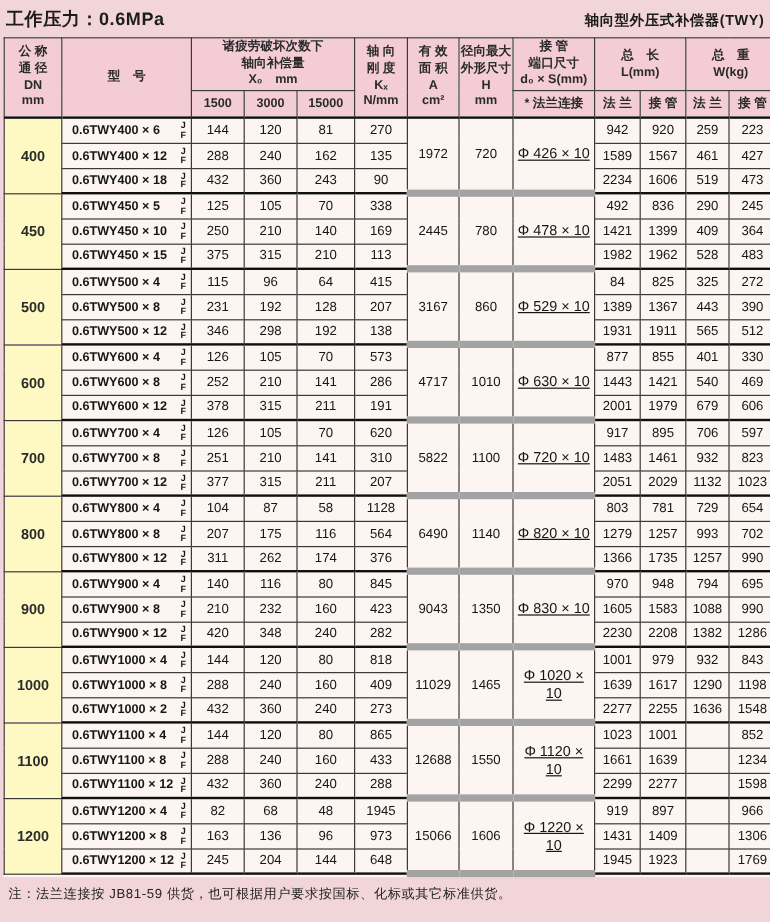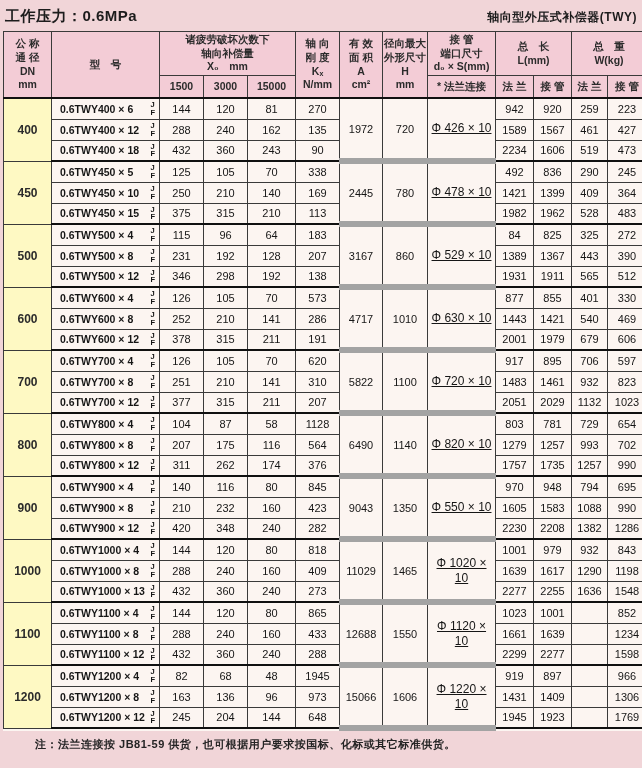--- a/index.html
+++ b/index.html
@@ -17,21 +17,21 @@
   thead tr.h2 th, thead th.deep{border-bottom:2px solid #101010;}
   tbody tr{height:21px;}
   tbody td{font-size:11px;color:#161616;vertical-align:middle;}
   td.dn{background:#fef9c3;font-size:12px;font-weight:bold;color:#2b2b2b;}
   td.model{text-align:left;font-size:10.5px;}
   td.model .cellwrap{display:flex;justify-content:space-between;align-items:center;padding:0 4px 0 8px;font-weight:bold;}
   .jf{display:inline-flex;flex-direction:column;font-size:7.5px;line-height:1;text-align:center;}
   td.d0s{white-space:pre-line;font-size:12px;line-height:1.25;text-decoration:underline;}
   tr.group-end td{border-bottom:2px solid #101010;}
   tbody td.span3{border-bottom:6px solid #a3a3a3;}
-  .note{font-size:11px;font-weight:bold;color:#242424;padding:6px 2px 0 4px;letter-spacing:.5px;margin-left:28px;}
+  .note{font-size:11px;font-weight:normal;color:#242424;padding:6px 2px 0 4px;letter-spacing:.5px;}
 </style>
 </head>
 <body>
 
 <div class="page">
   <div class="titlebar">
     <span class="title-left">工作压力：0.6MPa</span>
     <span class="title-right">轴向型外压式补偿器(TWY)</span>
   </div>
 
@@ -222,21 +222,21 @@
               <span>0.6TWY500 × 4</span>
               <span class="jf">
                 <span>J</span>
                 <span>F</span>
               </span>
             </span>
           </td>
           <td>115</td>
           <td>96</td>
           <td>64</td>
-          <td>183</td>
+          <td>415</td>
           <td class="span3" rowspan="3">3167</td>
           <td class="span3" rowspan="3">860</td>
           <td class="d0s span3" rowspan="3">Φ 529 × 10</td>
           <td>84</td>
           <td>825</td>
           <td>325</td>
           <td>272</td>
         </tr>
         <tr>
           <td class="model">
@@ -447,21 +447,21 @@
               <span class="jf">
                 <span>J</span>
                 <span>F</span>
               </span>
             </span>
           </td>
           <td>311</td>
           <td>262</td>
           <td>174</td>
           <td>376</td>
-          <td>1757</td>
+          <td>1366</td>
           <td>1735</td>
           <td>1257</td>
           <td>990</td>
         </tr>
         <tr>
           <td class="dn" rowspan="3">900</td>
           <td class="model">
             <span class="cellwrap">
               <span>0.6TWY900 × 4</span>
               <span class="jf">
@@ -469,21 +469,21 @@
                 <span>F</span>
               </span>
             </span>
           </td>
           <td>140</td>
           <td>116</td>
           <td>80</td>
           <td>845</td>
           <td class="span3" rowspan="3">9043</td>
           <td class="span3" rowspan="3">1350</td>
-          <td class="d0s span3" rowspan="3">Φ 550 × 10</td>
+          <td class="d0s span3" rowspan="3">Φ 830 × 10</td>
           <td>970</td>
           <td>948</td>
           <td>794</td>
           <td>695</td>
         </tr>
         <tr>
           <td class="model">
             <span class="cellwrap">
               <span>0.6TWY900 × 8</span>
               <span class="jf">
@@ -559,21 +559,21 @@
           <td>160</td>
           <td>409</td>
           <td>1639</td>
           <td>1617</td>
           <td>1290</td>
           <td>1198</td>
         </tr>
         <tr class="group-end">
           <td class="model">
             <span class="cellwrap">
-              <span>0.6TWY1000 × 13</span>
+              <span>0.6TWY1000 × 2</span>
               <span class="jf">
                 <span>J</span>
                 <span>F</span>
               </span>
             </span>
           </td>
           <td>432</td>
           <td>360</td>
           <td>240</td>
           <td>273</td>

